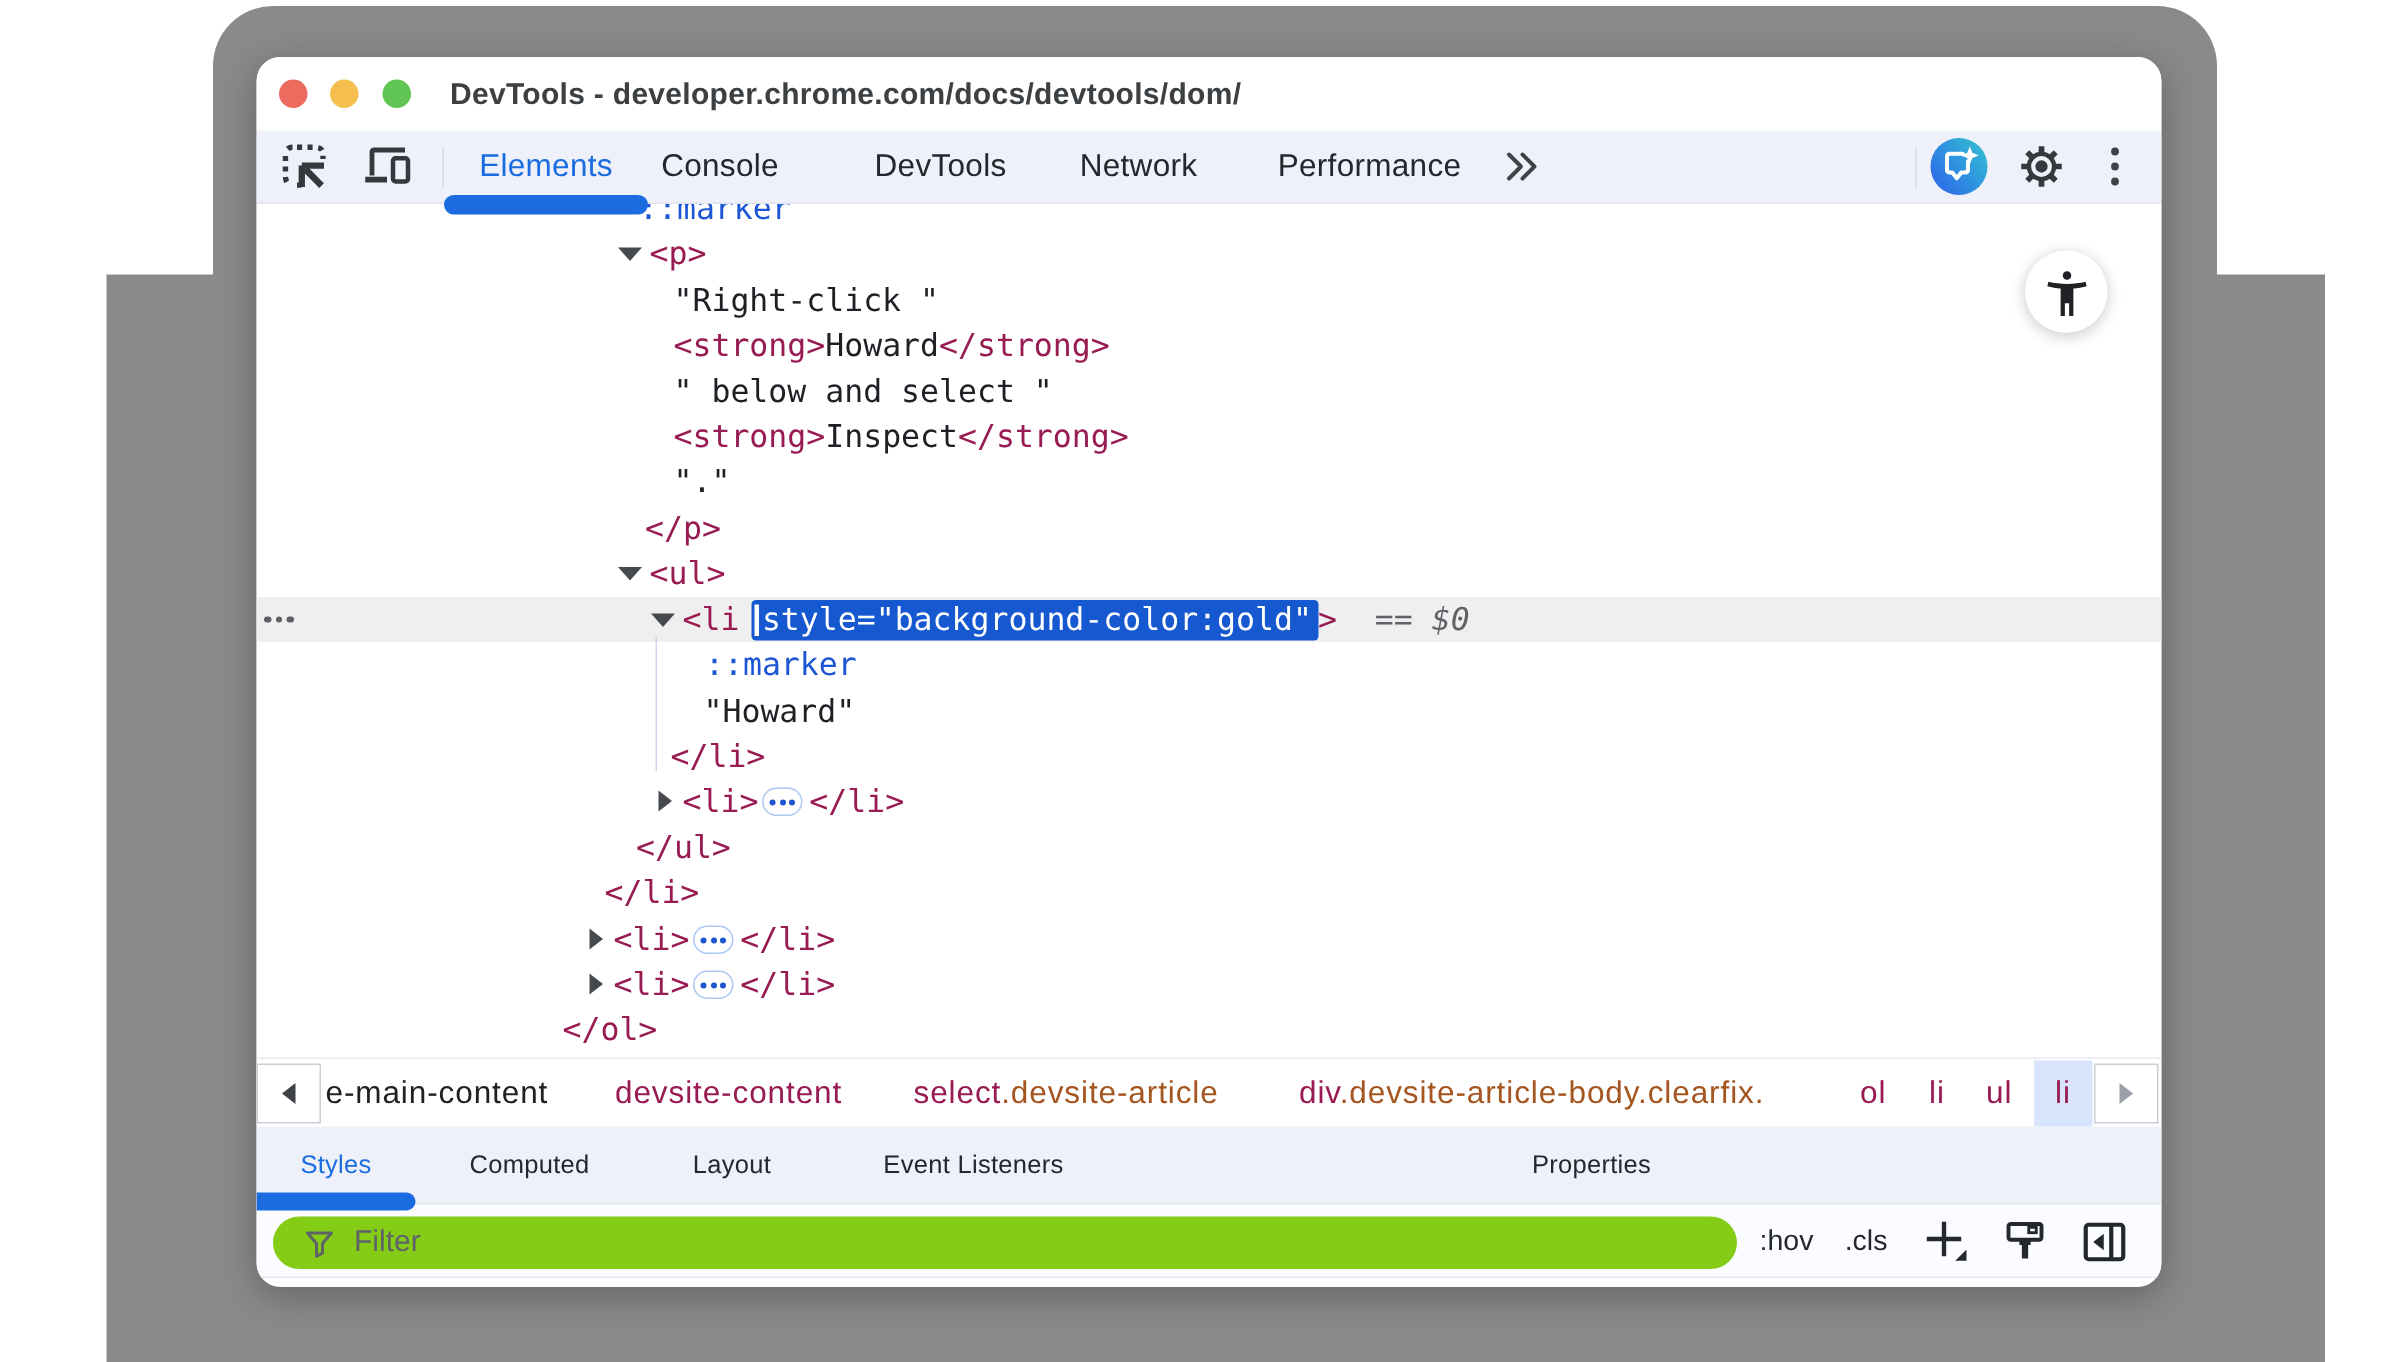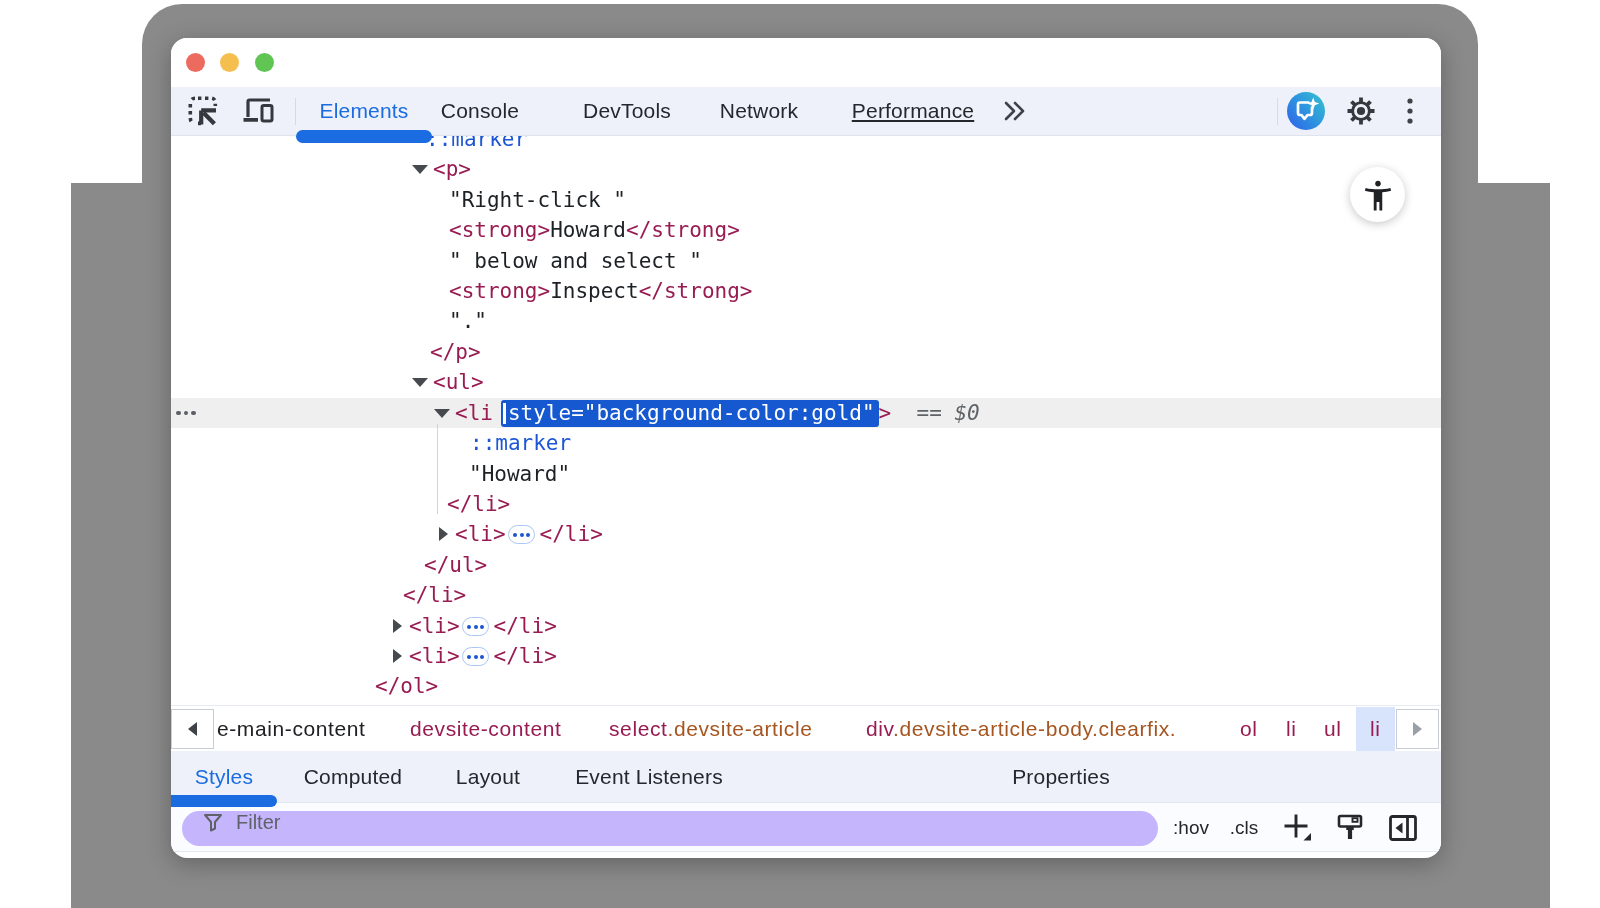--- a/index.html
+++ b/index.html
@@ -104,30 +104,30 @@
   .crumb.selected-pill{background:var(--crumbsel);top:1px;height:44px;line-height:44px;
     padding:0 14px;}
   .tri-left{width:0;height:0;border-top:7px solid transparent;border-bottom:7px solid transparent;
     border-right:9px solid #3f4348;}
   .tri-right{width:0;height:0;border-top:7px solid transparent;border-bottom:7px solid transparent;
     border-left:9px solid #9aa0a8;}
 
   
   .paneltabs{position:absolute;left:0;top:713px;width:100%;height:51px;background:var(--toolbar-bg);}
   .tab-bottom{position:absolute;top:0;height:51px;line-height:51px;transform:translateX(-50%);
-    font-size:21px;color:#24272c;letter-spacing:.2px;white-space:nowrap;}
+    font-size:17px;color:#24272c;letter-spacing:.2px;white-space:nowrap;}
   .tab-bottom.selected{color:var(--blue);}
   .styles-underline{position:absolute;left:0px;top:757px;width:106px;height:12px;border-radius:0 6px 6px 0;
     background:var(--blue);z-index:3;}
 
   
   .filterrow{position:absolute;left:0;top:764px;width:100%;height:50px;background:#fbfcff;
     border-top:1px solid #e3e8f0;border-bottom:1px solid #e3e8f0;}
   .filter-pill{position:absolute;left:11px;top:8px;width:976px;height:35px;border-radius:17.5px;
-    background:#c4b5fd;display:flex;align-items:flex-start;}
+    background:#84cc16;display:flex;align-items:center;}
   .filter-pill .ficon{margin-left:20px;}
   .filter-pill .ftext{margin-left:12px;font-size:20px;color:var(--graytext);}
   .fbtn{position:absolute;top:0;height:49px;display:flex;align-items:center;justify-content:center;
     font-size:19px;color:#24272c;transform:translateX(-50%);}
 
   svg{display:block;}
 </style>
 </head>
 <body>
 
@@ -142,20 +142,21 @@
       </svg>
     </span>
   </div>
 
   <div class="window">
 
     <div class="titlebar">
       <span class="light red"></span>
       <span class="light yellow"></span>
       <span class="light green"></span>
+      <span class="title-text">DevTools - developer.chrome.com/docs/devtools/dom/</span>
     </div>
 
     <div class="toolbar">
       <div class="tb-icon" style="left:17px;width:30px;">
         <span>
           <svg width="30" height="30" viewBox="0 0 30 30" fill="none" stroke="#35383c">
             <path d="M7 2.2 Q3.6 2.2 2.6 5.2 M2.3 8 L2.3 22 Q2.6 26.2 5.5 27" stroke-width="3.6" stroke-dasharray="3.4 3.6"></path>
             <path d="M10 2.2 L23 2.2 Q26.8 2.4 27.3 6 L27.3 10" stroke-width="3.6" stroke-dasharray="3.4 3.6"></path>
             <path d="M10 27.4 L13 27.4" stroke-width="3.6" stroke-dasharray="3.4 3.6"></path>
             <path d="M13.2 14.4 L28 14.4" stroke-width="4.2"></path>
@@ -173,21 +174,21 @@
           </svg>
         </span>
       </div>
       <div class="vsep" style="left:124px;"></div>
 
       <div id="top-tabs">
           <div class="tab-top selected" style="left: 193px;">Elements</div>
           <div class="tab-top" style="left: 309px;">Console</div>
           <div class="tab-top" style="left: 456px;">DevTools</div>
           <div class="tab-top" style="left: 588px;">Network</div>
-          <div class="tab-top" style="left: 742px; text-decoration: underline;">Performance</div>
+          <div class="tab-top" style="left: 742px;">Performance</div>
         </div>
 
       <div class="tb-icon" style="left:828px;width:30px;">
         <span>
           <svg width="28" height="24" viewBox="0 0 28 24" fill="none" stroke="#3f4348" stroke-width="2.6" stroke-linecap="round" stroke-linejoin="round">
             <path d="M6 4 L14 12 L6 20"></path>
             <path d="M15 4 L23 12 L15 20"></path>
           </svg>
         </span>
       </div>

